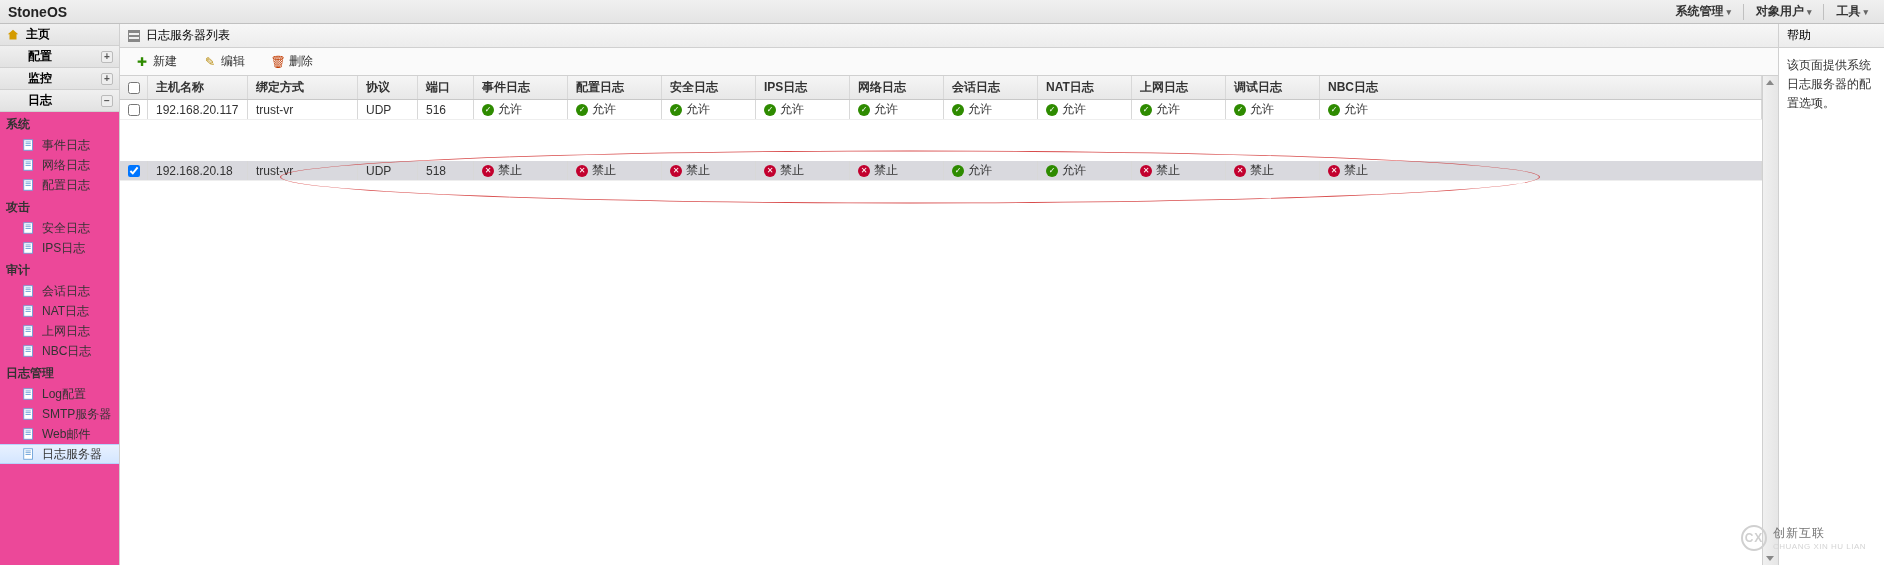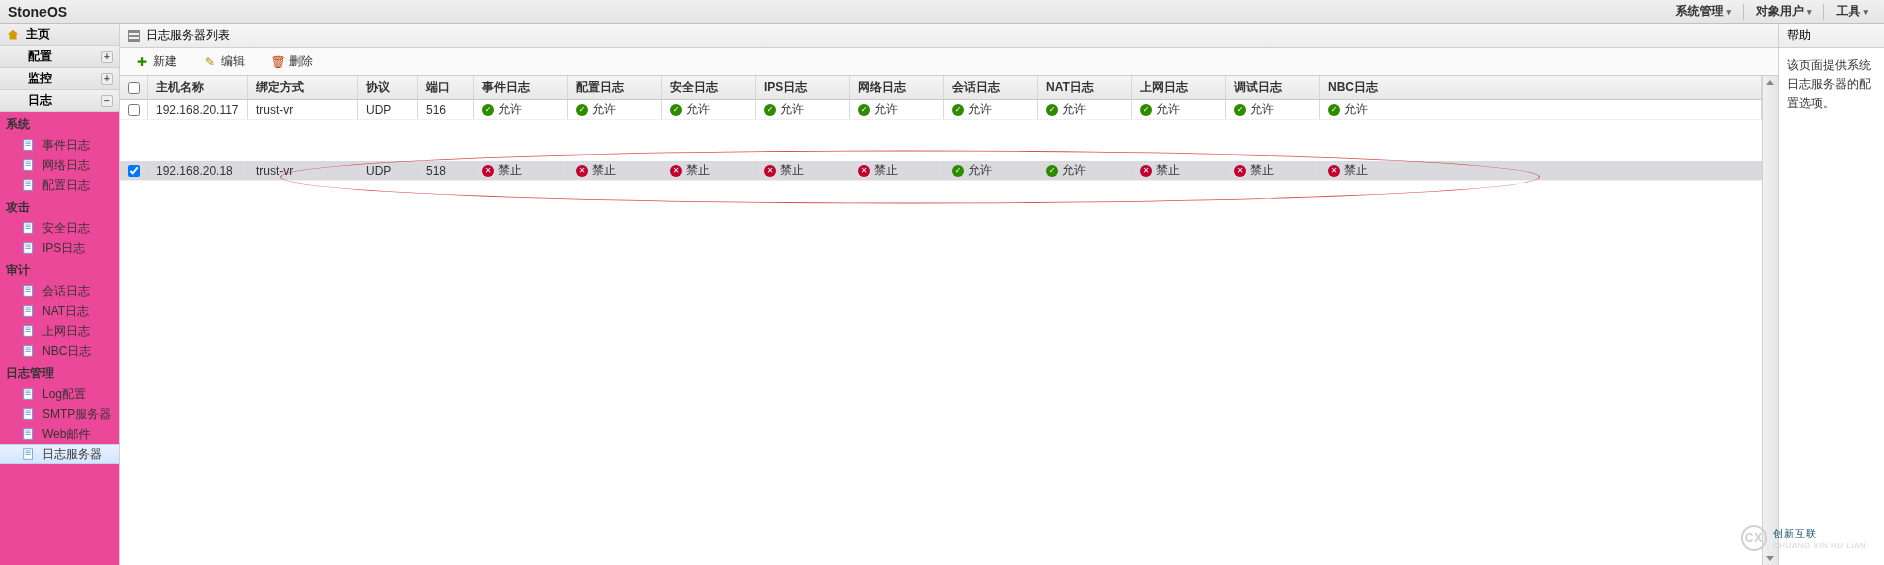--- a/index.html
+++ b/index.html
@@ -66,21 +66,21 @@
 .rp-header { height: 24px; background: linear-gradient(#f7f7f7,#ececec); border-bottom: 1px solid #d0d0d0; display: flex; align-items: center; padding: 0 8px; }
 .rp-body { padding: 8px; color: #333; font-size: 12px; line-height: 1.6; }
 
 .scroll-stub { width: 16px; background: linear-gradient(90deg,#f0f0f0,#e6e6e6); border-left:1px solid #d0d0d0; position:relative;}
 .scroll-stub::before, .scroll-stub::after { content:''; position:absolute; left:3px; width:0;height:0;border-left:4px solid transparent;border-right:4px solid transparent;}
 .scroll-stub::before { top:4px; border-bottom:5px solid #888;}
 .scroll-stub::after { bottom:4px; border-top:5px solid #888;}
 
 .watermark { position: absolute; right: 18px; bottom: 14px; display: flex; align-items: center; gap: 6px; color: #bdbdbd; font-size: 12px; letter-spacing: 1px; }
 .watermark .logo { width: 26px; height: 26px; border: 2px solid #d0d0d0; border-radius: 50%; display: flex; align-items: center; justify-content: center; color: #cfcfcf; font-weight: bold; font-size: 12px;}
-.watermark .cn { font-size: 10px; color: #0c4a6e; }
+.watermark .cn { font-size: 12px; color: #737373; }
 .watermark .en { font-size: 8px; color: #d4d4d4; letter-spacing: 0.5px; }
 input[type=checkbox]{ width:12px; height:12px; }
 </style>
 </head>
 <body>
 
 <div class="topbar">
   <span class="brand">StoneOS</span>
   <span class="topbar-spacer"></span>
   <div class="topbar-menu">

